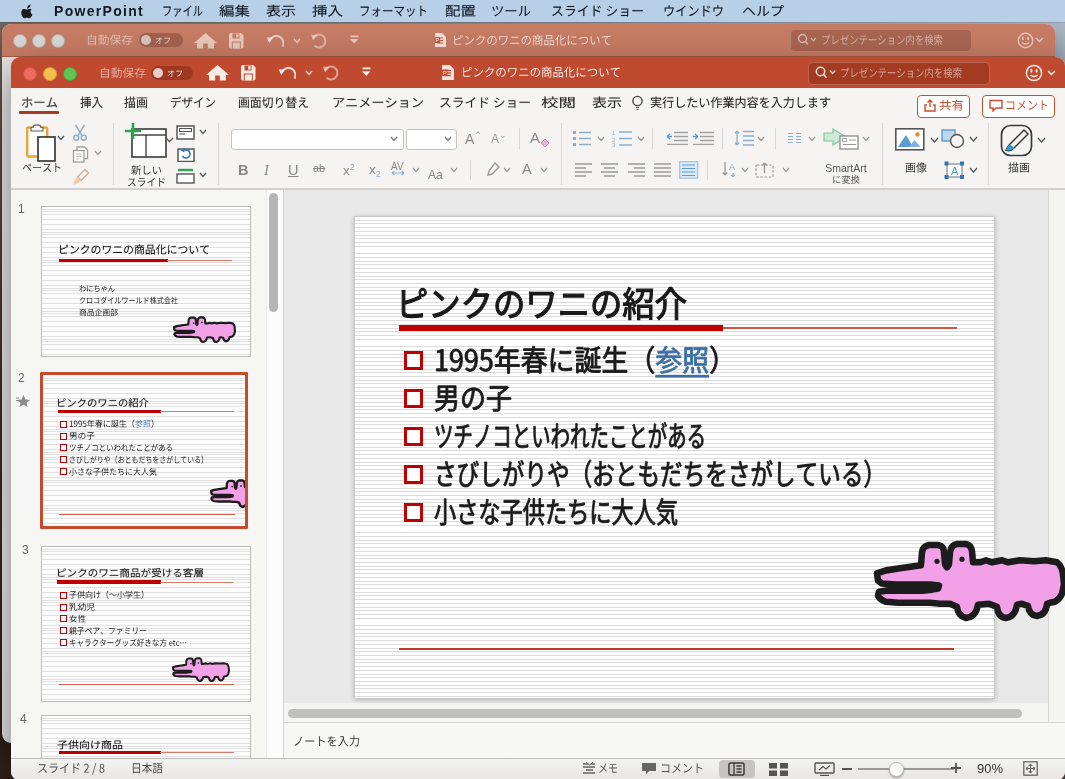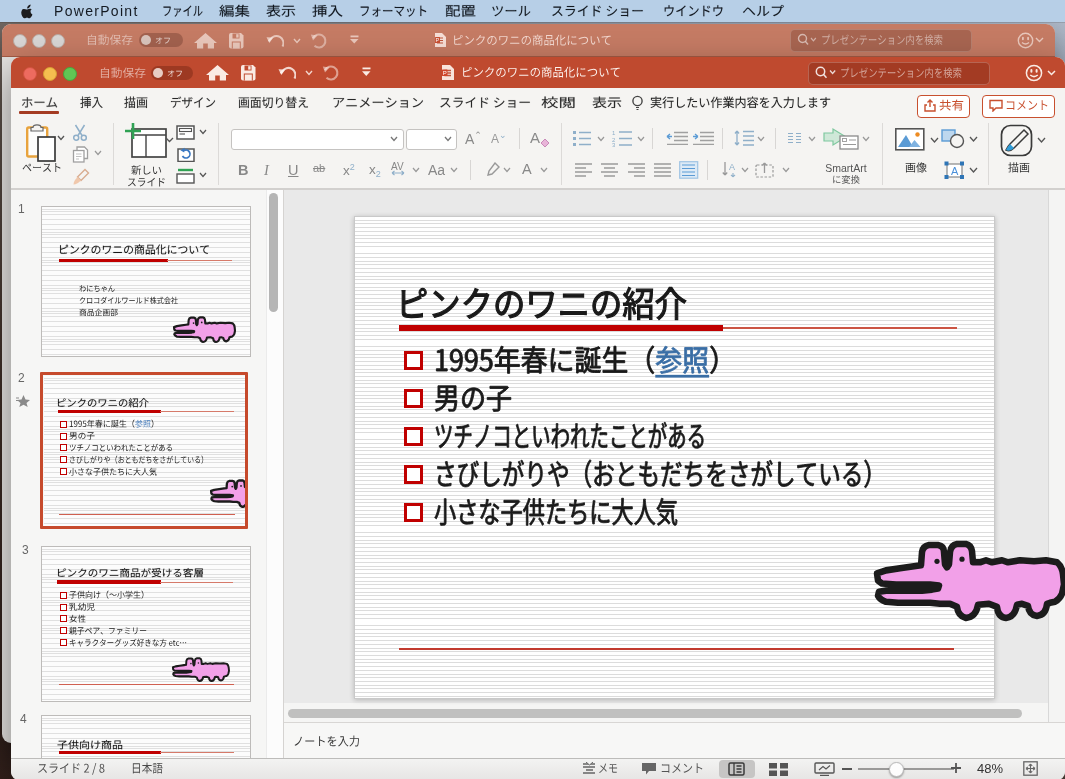--- a/index.html
+++ b/index.html
@@ -468,21 +468,21 @@
     <div class="ab" style="left:313px;top:162px;font-size:11px;color:#888;text-decoration:line-through">ab</div>
     <div class="ab" style="left:343px;top:162px;font-size:13.5px;color:#888">x<span style="font-size:9px;vertical-align:5px;color:#8fafc9">2</span></div>
     <div class="ab" style="left:369px;top:162px;font-size:13.5px;color:#888">x<span style="font-size:9px;vertical-align:-3px;color:#8fafc9">2</span></div>
     <svg style="position:absolute;left:391px;top:161px;" width="16" height="16" viewBox="0 0 16 16">
       <text x="0" y="9" font-size="10" fill="#888" font-family="Liberation Sans">AV</text>
       <path d="M1 12 H13 M1 12 l2.5 -2 M1 12 l2.5 2 M13 12 l-2.5 -2 M13 12 l-2.5 2" stroke="#8fafc9" stroke-width="1.1" fill="none"></path>
     </svg>
     <svg style="position:absolute;left:412px;top:167px;" width="8" height="6" viewBox="0 0 8 6">
       <path d="M1 1 L4 4.5 L7 1" fill="none" stroke="#999" stroke-width="1.2"></path>
     </svg>
-    <div class="ab" style="left:428px;top:162px;font-size:14px;color:#888">Aa</div>
+    <div class="ab" style="left:428px;top:168px;font-size:12px;color:#888">Aa</div>
     <svg style="position:absolute;left:450px;top:167px;" width="8" height="6" viewBox="0 0 8 6">
       <path d="M1 1 L4 4.5 L7 1" fill="none" stroke="#999" stroke-width="1.2"></path>
     </svg>
     <div style="position:absolute;left:470px;top:160px;width:1px;height:20px;background:#d8d6d4"></div>
     <svg style="position:absolute;left:485px;top:162px;" width="15" height="14" viewBox="0 0 15 14">
       <path d="M10 1 L14 5 L7 12 L3 13 L4 9 Z" fill="none" stroke="#999" stroke-width="1.4"></path>
     </svg>
     <svg style="position:absolute;left:503px;top:167px;" width="8" height="6" viewBox="0 0 8 6">
       <path d="M1 1 L4 4.5 L7 1" fill="none" stroke="#999" stroke-width="1.2"></path>
     </svg>
@@ -1173,30 +1173,30 @@
       <rect x="1" y="1" width="19" height="10" rx="1" fill="none" stroke="#555" stroke-width="1.4"></rect>
       <path d="M6 13.5 H15" stroke="#555" stroke-width="1.4"></path>
       <path d="M5 8 L9 4.5 L12 7 L16 3.5" fill="none" stroke="#555" stroke-width="1.1"></path>
     </svg>
     <div style="position:absolute;left:842px;top:767.5px;width:10px;height:2px;background:#555"></div>
     <div style="position:absolute;left:858px;top:768px;width:96px;height:1.5px;background:#9a9998"></div>
     <div style="position:absolute;left:888.5px;top:761.5px;width:13px;height:13px;border-radius:50%;background:#fdfdfd;border:0.5px solid #bbb;box-shadow:0 1px 2px rgba(0,0,0,0.35)"></div>
     <svg style="position:absolute;left:950px;top:762px;" width="12" height="12" viewBox="0 0 12 12">
       <path d="M6 1 V11 M1 6 H11" stroke="#555" stroke-width="1.8"></path>
     </svg>
-    <div class="ab" style="left:977px;top:761px;font-size:13px;color:#333">48%</div>
+    <div class="ab" style="left:977px;top:761px;font-size:13px;color:#333">90%</div>
     <svg style="position:absolute;left:1023px;top:761px;" width="15" height="15" viewBox="0 0 15 15">
       <rect x="0.8" y="0.8" width="13.4" height="13.4" fill="none" stroke="#666" stroke-width="1.3"></rect>
       <path d="M7.5 3 V12 M3 7.5 H12 M7.5 3 l-1.7 1.9 M7.5 3 l1.7 1.9 M7.5 12 l-1.7 -1.9 M7.5 12 l1.7 -1.9 M3 7.5 l1.9 -1.7 M3 7.5 l1.9 1.7 M12 7.5 l-1.9 -1.7 M12 7.5 l-1.9 1.7" stroke="#666" stroke-width="1.1" fill="none"></path>
     </svg>
     <div style="position:absolute;left:0;top:0;width:1065px;height:22px;background:#b7cfe7;box-shadow:0 0.5px 0 rgba(0,0,0,0.25)"></div>
     <svg style="position:absolute;left:21px;top:4px;" width="12" height="15" viewBox="0 0 12 15">
       <path d="M8.3 3.4 Q9.8 2.2 9.6 0.5 Q8 0.7 7 1.9 Q6 3 6.2 4.5 Q7.6 4.6 8.3 3.4 Z M9.3 4.8 Q7.9 4.7 6.9 5.3 Q6.2 5.6 5.8 5.6 Q5.3 5.6 4.5 5.3 Q3.4 4.8 2.4 5 Q1 5.3 0.6 6.9 Q-0.3 9.5 1.2 12.2 Q2.2 14.2 3.4 14.2 Q4 14.2 4.8 13.9 Q5.5 13.6 6 13.6 Q6.5 13.6 7.1 13.9 Q8 14.3 8.6 14.2 Q9.8 14.1 10.8 12 Q11.2 11.2 11.4 10.5 Q9.5 9.7 9.5 7.6 Q9.5 5.9 10.8 5.1 Q10.2 4.9 9.3 4.8 Z" fill="#1c1c1e"></path>
     </svg>
-    <div class="ab" style="left:54px;top:3px;font-size:14px;font-weight:normal;color:#141a22;letter-spacing:1.3px">PowerPoint</div>
+    <div class="ab" style="left:54px;top:3px;font-size:14px;font-weight:bold;color:#141a22;letter-spacing:1.3px">PowerPoint</div>
     <svg class="t" style="left:162.0px;top:2.3px;width:43px;height:17px">
       <g transform="translate(0,13.7) scale(0.01025,0.01300)">
         <g fill="#141a22" stroke-width="8" stroke="#141a22">
           <use href="#p5" x="0"></use>
           <use href="#p136" x="1000"></use>
           <use href="#p38" x="2000"></use>
           <use href="#p79" x="3000"></use>
         </g>
       </g>
     </svg>

